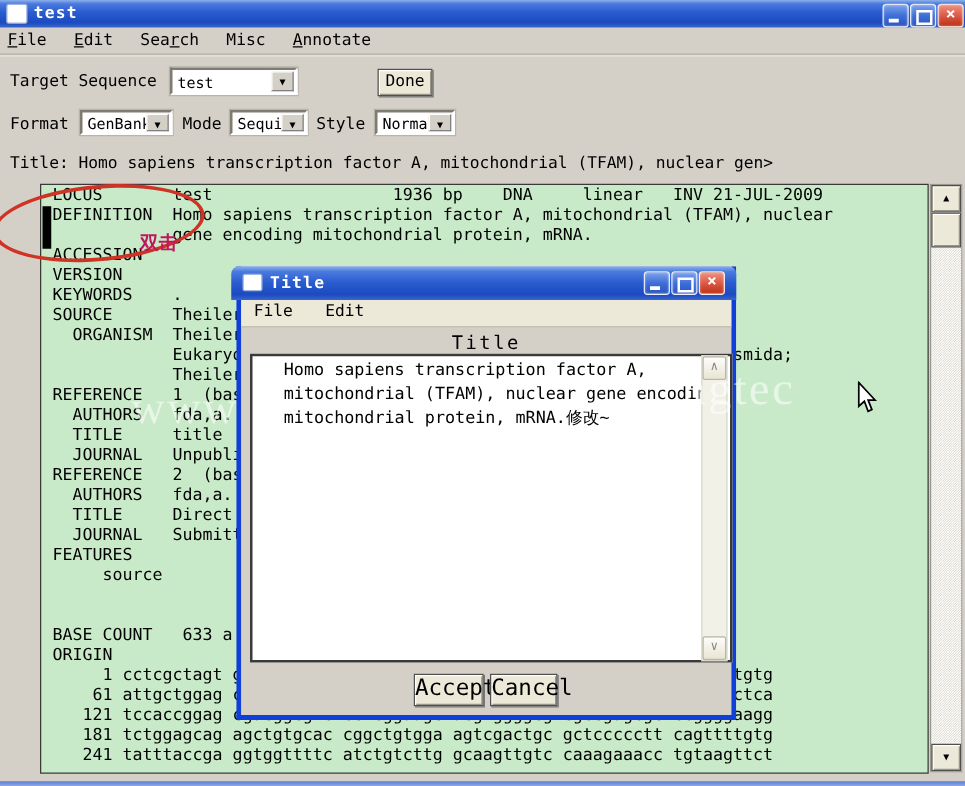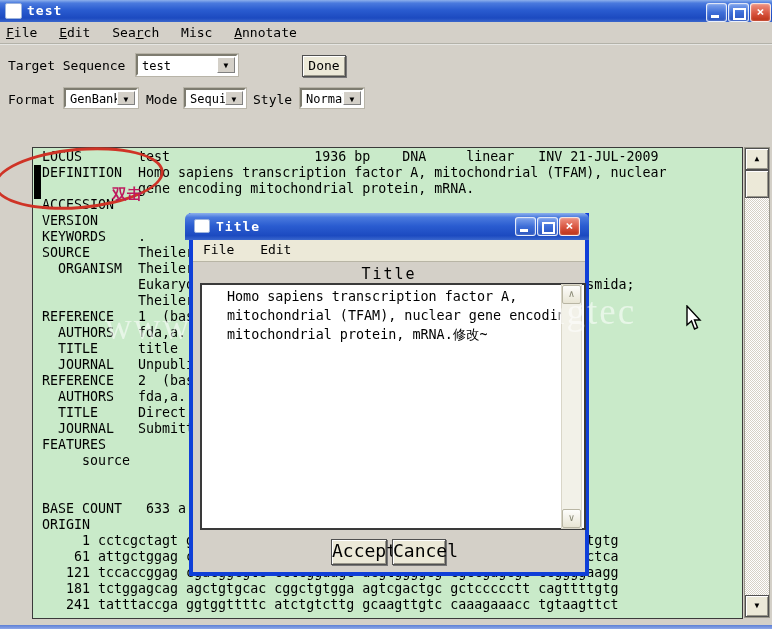--- a/index.html
+++ b/index.html
@@ -118,20 +118,21 @@
   <div class="abs combo" style="left:184px;top:88px;width:58px;height:16px;">
     <span class="val" style="top:2px;">Sequin</span>
     <span class="arrow">▼</span>
   </div>
   <div class="abs label" style="left:253px;top:92px;">Style</div>
   <div class="abs combo" style="left:300px;top:88px;width:60px;height:16px;">
     <span class="val" style="top:2px;">Normal</span>
     <span class="arrow">▼</span>
   </div>
 
+  <div class="abs label" style="left:8px;top:123px;">Title: Homo sapiens transcription factor A, mitochondrial (TFAM), nuclear gen&gt;</div>
 
   <div class="abs record-area"></div>
   <pre class="abs record-pre">LOCUS       test                  1936 bp    DNA     linear   INV 21-JUL-2009
 DEFINITION  Homo sapiens transcription factor A, mitochondrial (TFAM), nuclear
             gene encoding mitochondrial protein, mRNA.
 ACCESSION
 VERSION
 KEYWORDS    .
 SOURCE      Theileria annulata
   ORGANISM  Theileria annulata

